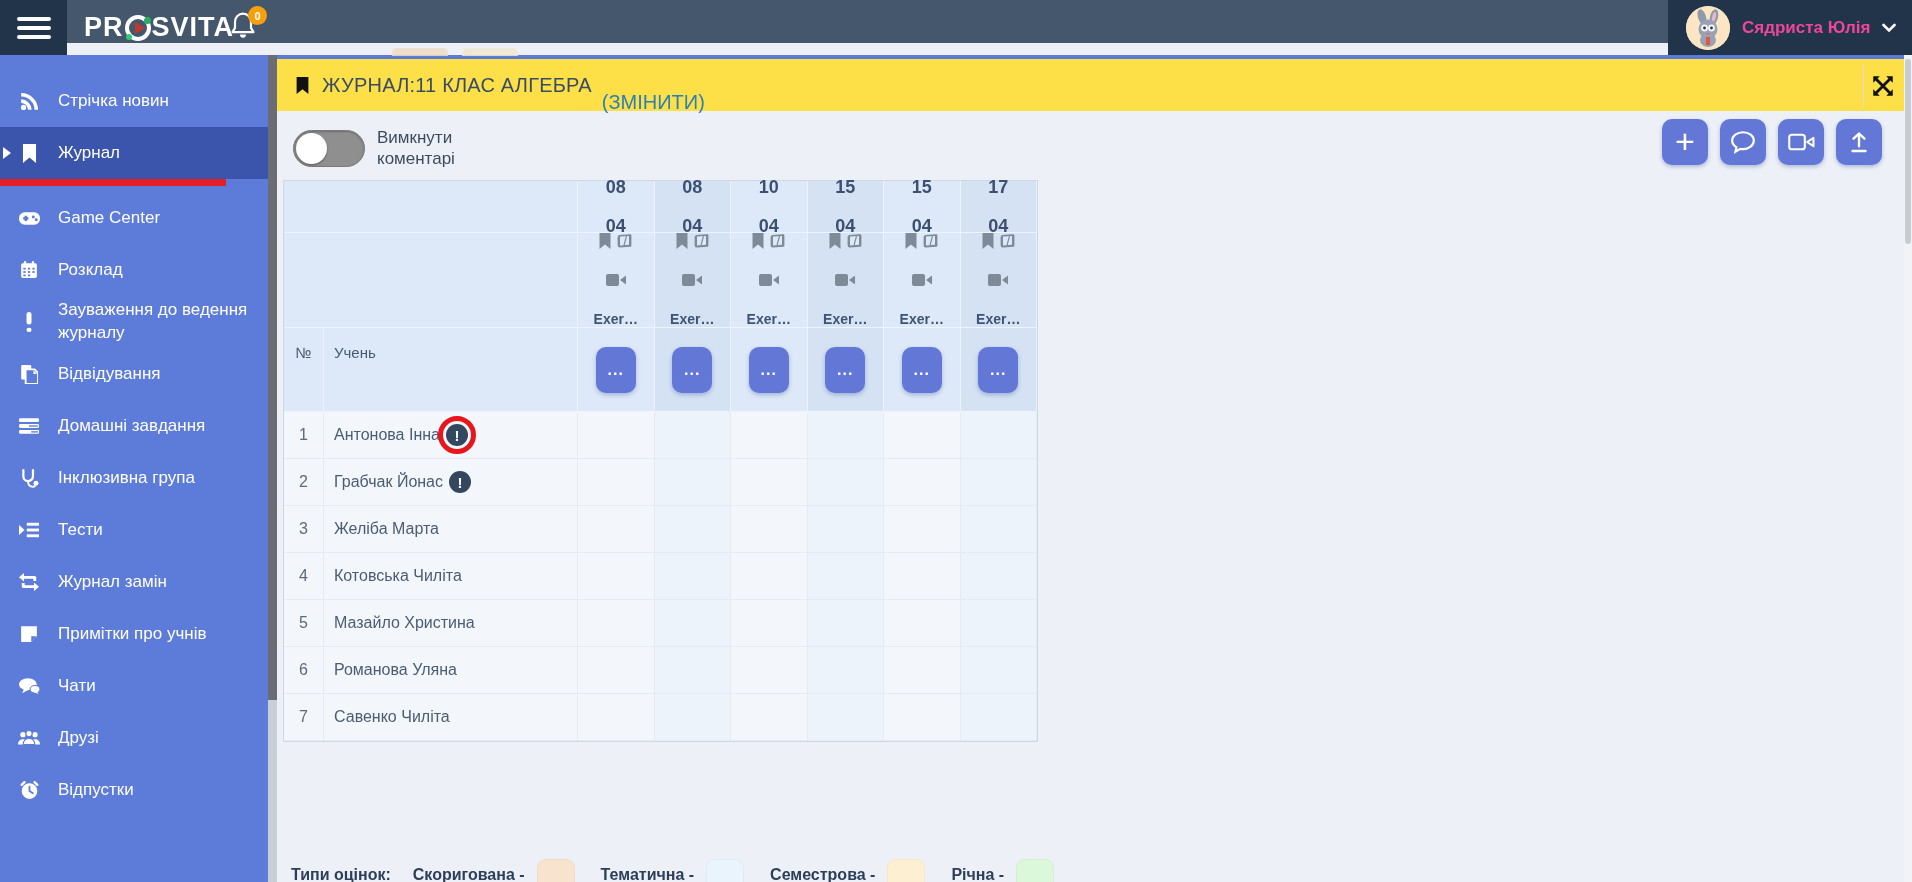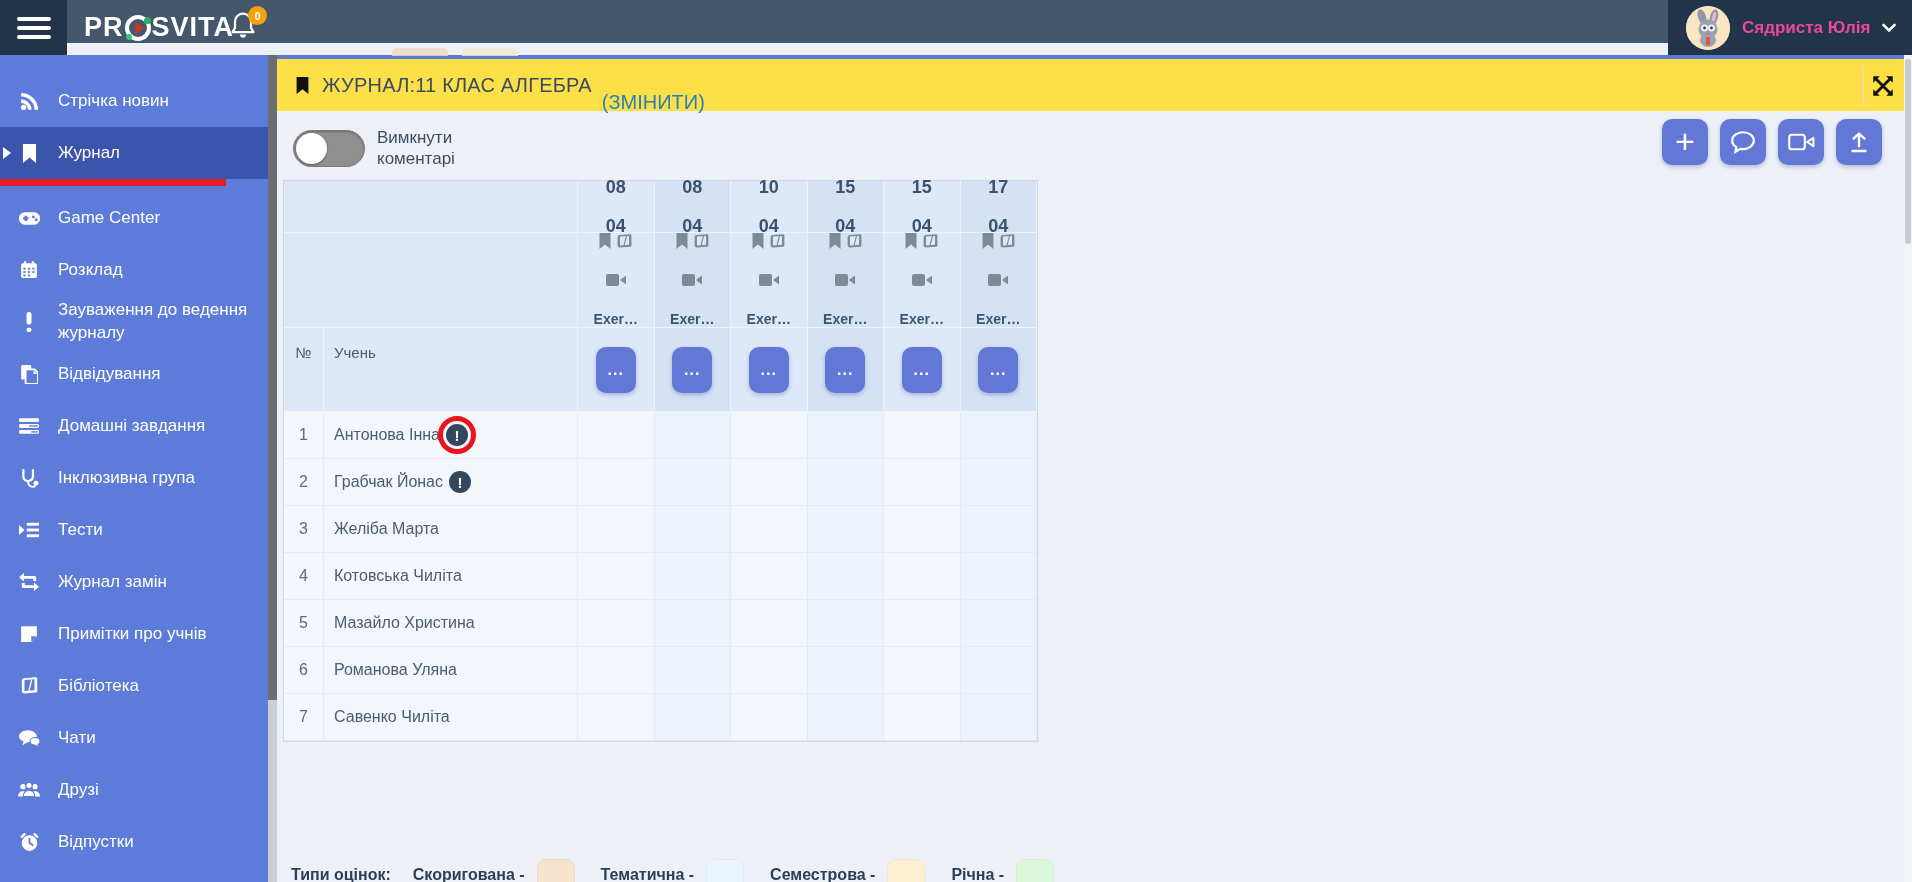--- a/index.html
+++ b/index.html
@@ -272,30 +272,20 @@
   <div class="side-item">
     <span class="ico">
       <svg width="18" height="18" viewBox="0 0 16 16">
           <path d="M1 1h14v9l-5 5H1z" fill="#fff"></path>
           <path d="M10 15v-5h5z" fill="#5d7cda"></path>
         </svg>
     </span>
     <span class="lbl">Примітки про учнів</span>
   </div>
 
-  <div class="side-item">
-    <span class="ico">
-      <svg width="19" height="18" viewBox="0 0 17 16">
-          <path d="M3.5 1 14 .2a1.3 1.3 0 0 1 1.4 1.3v11a1.3 1.3 0 0 1-1.2 1.3L4 14.6a2.3 2.3 0 0 1-2.4-2.3V3.3A2.3 2.3 0 0 1 3.5 1z" fill="#fff"></path>
-          <path d="M4 2.6 13 2v9.8l-9 .7z" fill="#5d7cda"></path>
-          <path d="M10.5 2.2 8 12.4" stroke="#fff" stroke-width="1.2"></path>
-        </svg>
-    </span>
-    <span class="lbl">Бібліотека</span>
-  </div>
 
   <div class="side-item">
     <span class="ico">
       <svg width="21" height="17" viewBox="0 0 19 15">
           <ellipse cx="8" cy="5.5" rx="8" ry="5.5" fill="#fff"></ellipse>
           <path d="M3 13.5 4.5 9l4 1.5z" fill="#fff"></path>
           <ellipse cx="14.5" cy="10" rx="4.5" ry="3.4" fill="#fff" stroke="#5d7cda" stroke-width="1"></ellipse>
           <path d="M17.5 14.5 16 11.5l-2.5 1z" fill="#fff"></path>
         </svg>
     </span>

